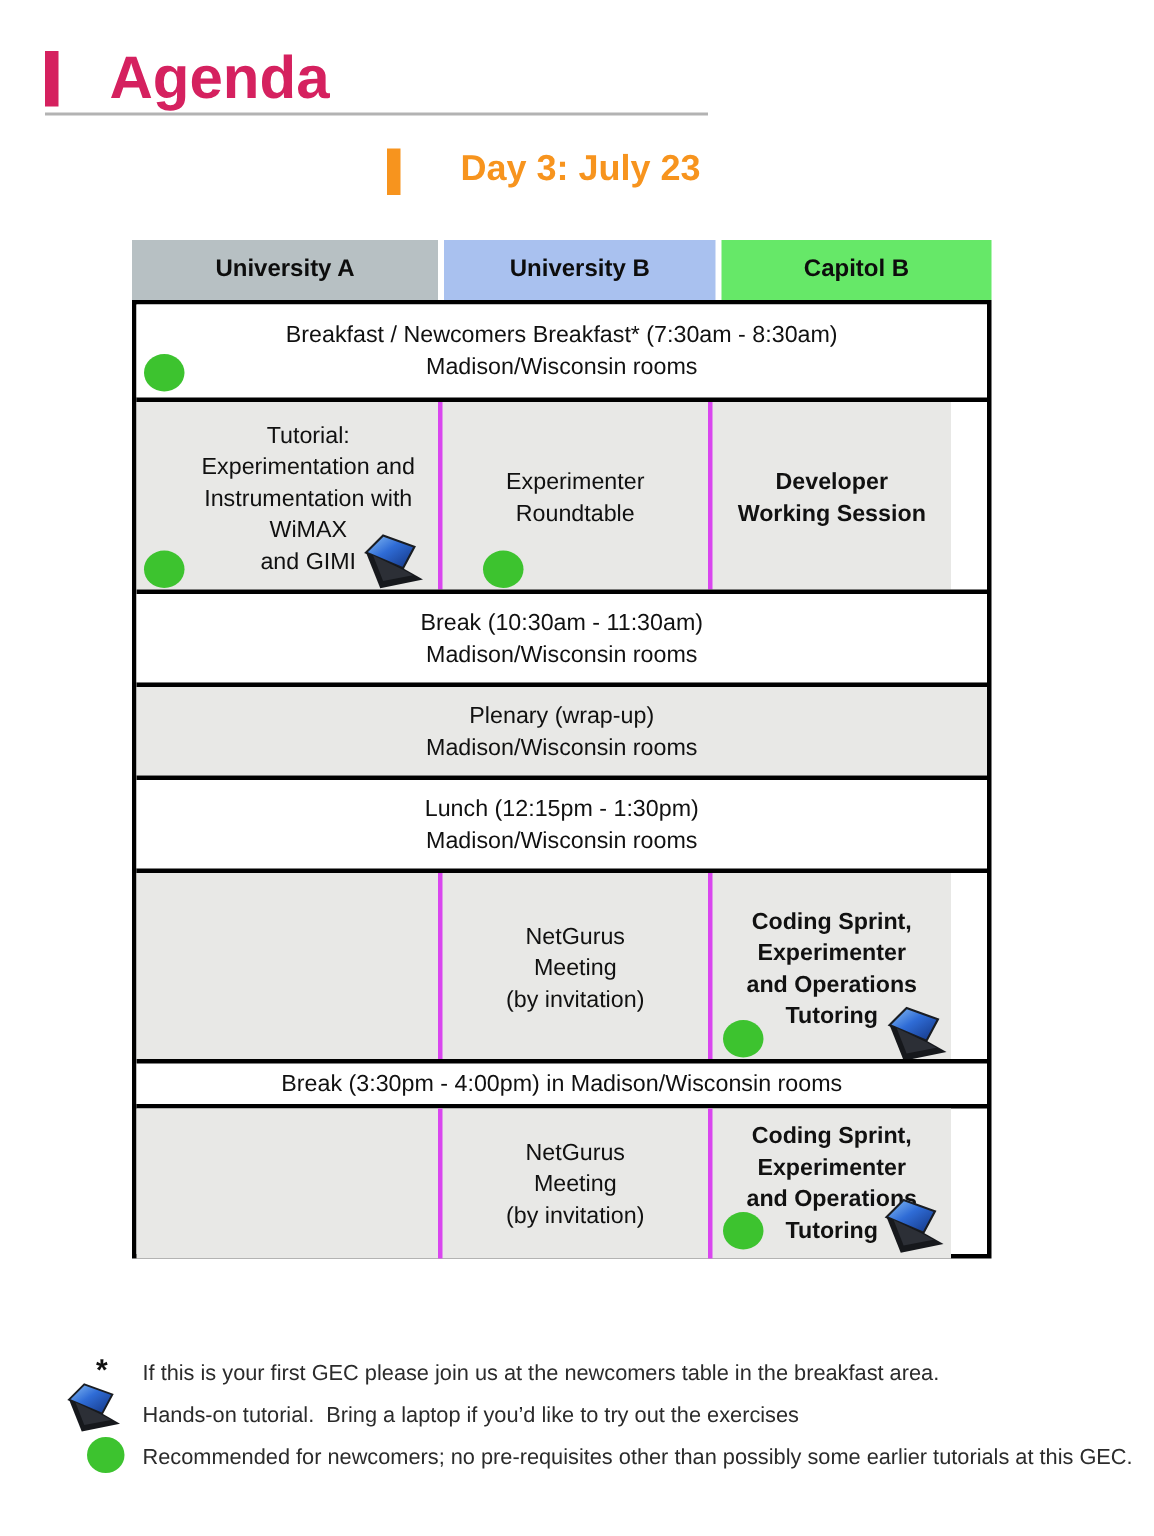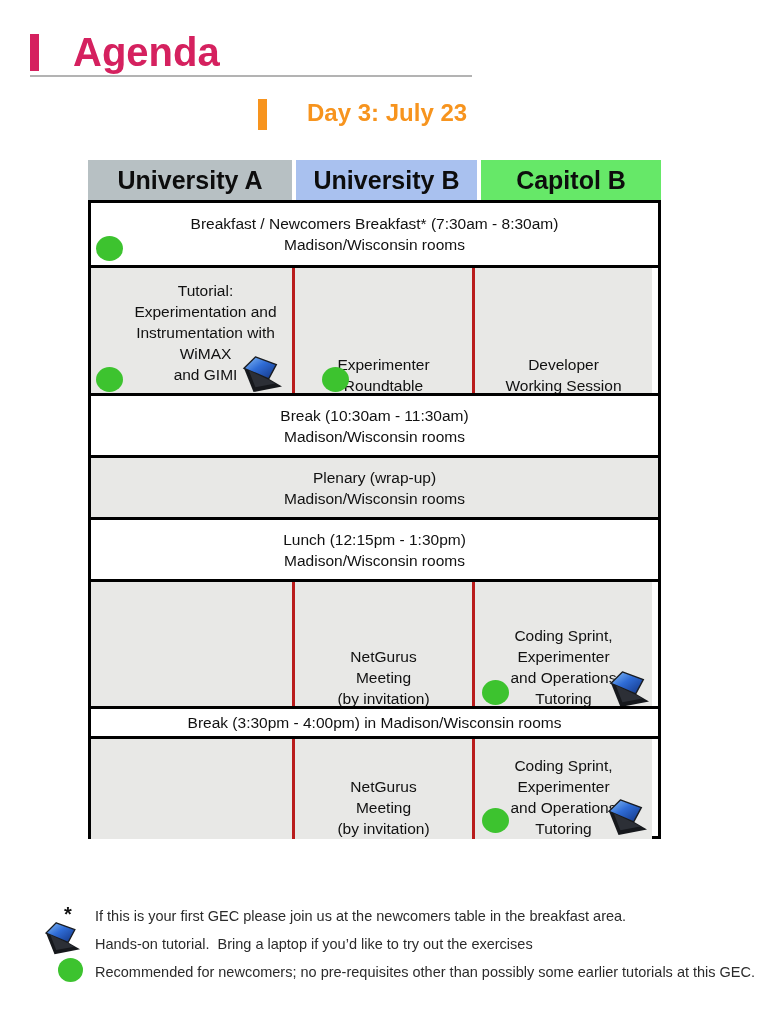--- a/index.html
+++ b/index.html
@@ -21,34 +21,34 @@
   }
   
   .title-accent{position:absolute;left:30px;top:34px;width:9px;height:37px;background:var(--title-pink);}
   .page-title{position:absolute;left:73px;top:30px;font-size:40px;font-weight:bold;color:var(--title-pink);}
   .title-rule{position:absolute;left:30px;top:75px;width:442px;height:2px;background:var(--rule-gray);}
   .day-accent{position:absolute;left:258px;top:99px;width:9px;height:31px;background:var(--day-orange);}
   .day-title{position:absolute;left:307px;top:99px;font-size:24px;font-weight:bold;color:var(--day-orange);}
   
   .agenda-header{position:absolute;left:88px;top:160px;width:573px;height:40px;display:flex;}
   .hdr{height:40px;display:flex;align-items:center;justify-content:center;
-       font-size:25px;font-weight:bold;color:#0d0d0d;}
+       font-size:16px;font-weight:bold;color:#0d0d0d;}
   .hdr-a{width:204px;background:var(--header-gray);margin-right:4px;}
   .hdr-b{width:181px;background:var(--header-blue);margin-right:4px;}
   .hdr-c{width:180px;background:var(--header-green);}
   
   .agenda-table{position:absolute;left:88px;top:200px;width:573px;border:3px solid #000;background:#fff;}
   .t-row{position:relative;}
   .t-row + .t-row{border-top:3px solid #000;}
   .span-row{display:flex;flex-direction:column;justify-content:center;align-items:center;text-align:center;}
   .cells-row{display:flex;align-items:stretch;}
   .cell{position:relative;display:flex;flex-direction:column;justify-content:center;align-items:center;
         text-align:center;background:var(--cell-gray);}
-  .cell + .cell{border-left:3px solid #b91c1c;justify-content:flex-end;}
-  .c0{width:201px;padding-left:28px;} .c1{width:180px;} .c2{width:180px;}
+  .cell + .cell{border-left:3px solid #d946ef;}
+  .c0{width:201px;padding-left:28px;} .c1{width:180px;} .c2{width:162px;font-weight:bold;}
   .rh-62{height:62px;} .rh-128{height:128px;} .rh-127{height:127px;}
   .rh-30{height:30px;} .rh-100{height:100px;}
   .bg-white{background:#ffffff;} .bg-gray{background:var(--cell-gray);}
   .line{font-size:15.5px;line-height:21px;color:#111;}
   
   .dot{position:absolute;width:27px;height:25px;border-radius:50%;background:var(--dot-green);}
   .dot-bl{left:5px;bottom:4px;}
   .dot-bl2{left:27px;bottom:4px;}
   .dot-c2{left:7px;bottom:4px;}
   .dot-c2b{left:7px;bottom:6px;}

